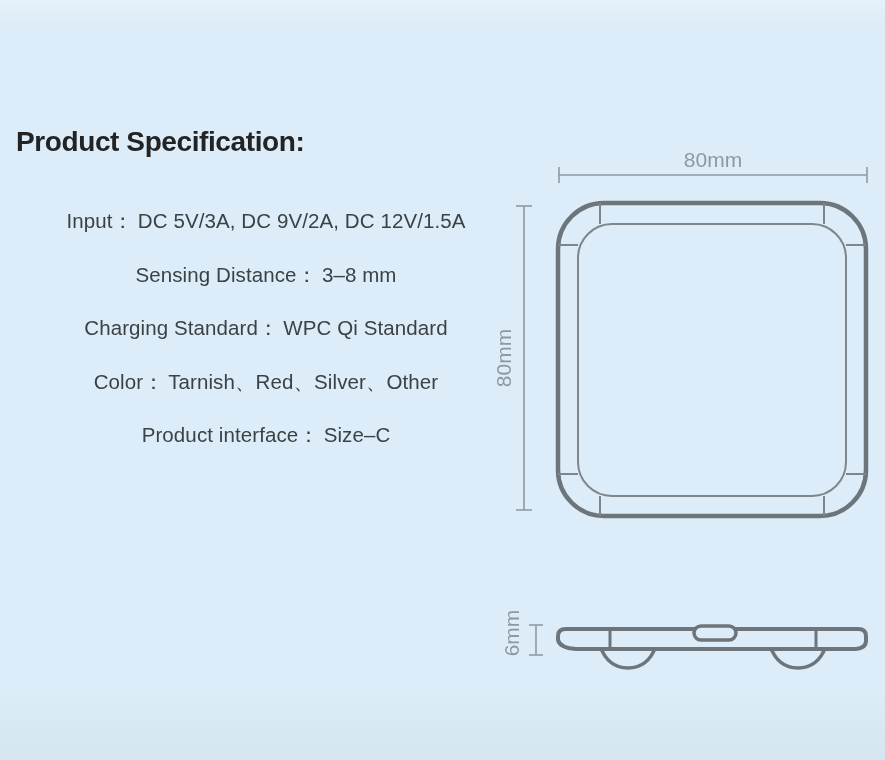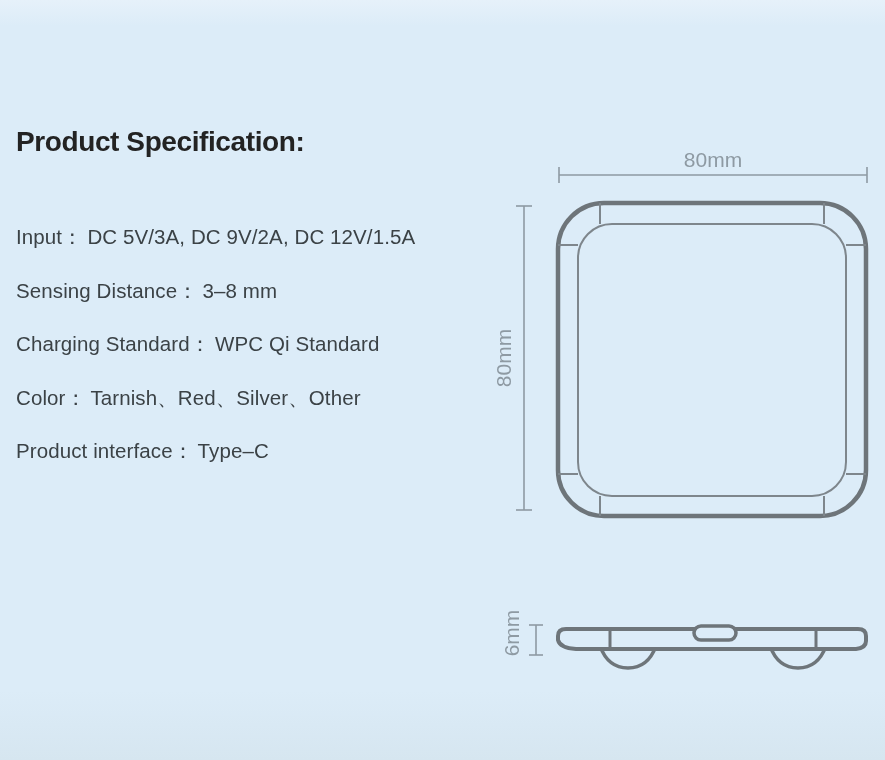--- a/index.html
+++ b/index.html
@@ -44,22 +44,23 @@
     font-weight: bold;
     color: #232323;
     letter-spacing: -0.4px;
     white-space: nowrap;
     margin-top: 8px;
   }
 
   #spec-list {
     position: absolute;
     left: 16px;
-    top: 210px;
+    top: 194px;
     width: 500px;
+    text-align: center;
   }
 
   .spec-row {
     height: 53.5px;
     line-height: 53.5px;
     font-size: 20.5px;
     color: #3b4246;
     white-space: nowrap;
     letter-spacing: 0.1px;
   }
@@ -109,21 +110,21 @@
       </div>
 
 
 
 
       <div class="spec-row">
         <span class="spec-label">Color</span><span class="spec-sep">：</span> <span class="spec-value">Tarnish、Red、Silver、Other</span>
       </div>
 
       <div class="spec-row">
-        <span class="spec-label">Product interface</span><span class="spec-sep">：</span> <span class="spec-value">Type–C</span>
+        <span class="spec-label">Product interface</span><span class="spec-sep">：</span> <span class="spec-value">Size–C</span>
       </div>
 
     </div>
   </div>
 
   <div id="drawings">
     <svg width="885" height="760" viewBox="0 0 885 760" xmlns="http://www.w3.org/2000/svg">
 
       <g>
 

